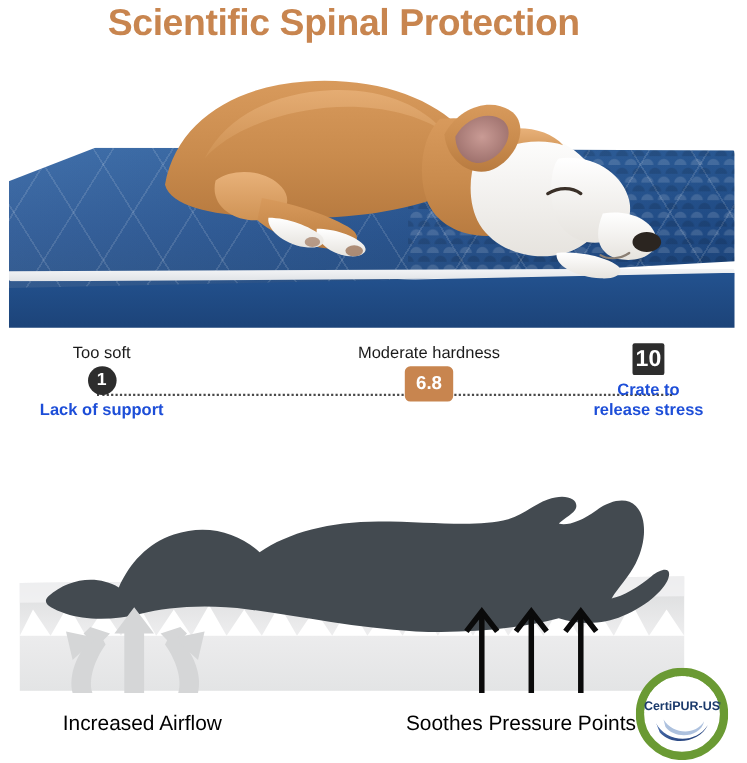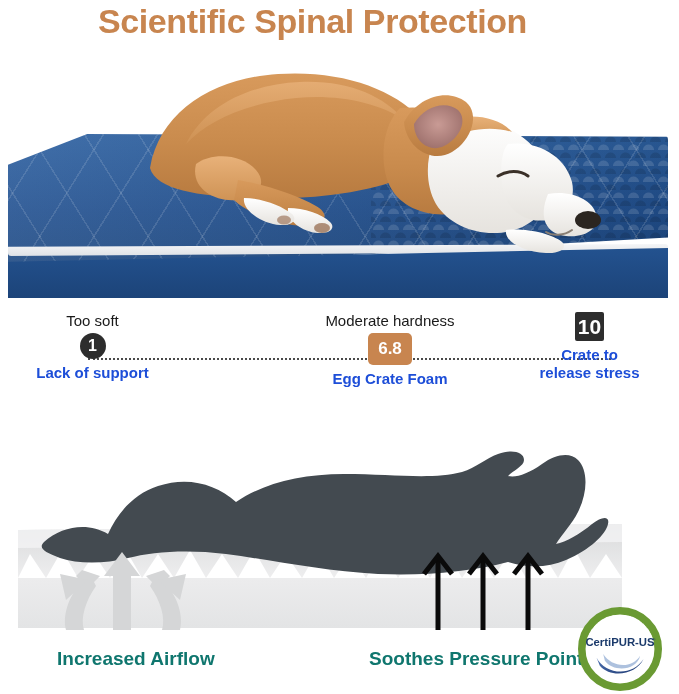--- a/index.html
+++ b/index.html
@@ -176,22 +176,22 @@
     left: 0;
     width: 679px;
     height: 200px;
   }
   .foam-svg { display: block; }
 
   
   .bottom-label {
     position: absolute;
     font-size: 19px;
-    font-weight: bold;
-    color: #0f766e;
+    font-weight: normal;
+    color: #000000;
     white-space: nowrap;
   }
   .label-airflow  { left: 57px;  top: 648px; }
   .label-pressure { left: 369px; top: 648px; }
 
   
   .badge {
     position: absolute;
     left: 578px;
     top: 607px;
@@ -284,21 +284,20 @@
 
   <div class="scale-col col-left">
     <div class="scale-top-label">Too soft</div>
     <div class="marker marker-circle">1</div>
     <div class="scale-bottom-label">Lack of support</div>
   </div>
 
   <div class="scale-col col-mid">
     <div class="scale-top-label">Moderate hardness</div>
     <div class="marker marker-square-orange">6.8</div>
-    <div class="scale-bottom-label">Egg Crate Foam</div>
   </div>
 
   <div class="scale-col col-right">
     <div class="marker marker-square-dark">10</div>
     <div class="scale-bottom-label">
       <div>Crate to</div>
       <div>release stress</div>
     </div>
   </div>
 </div>

